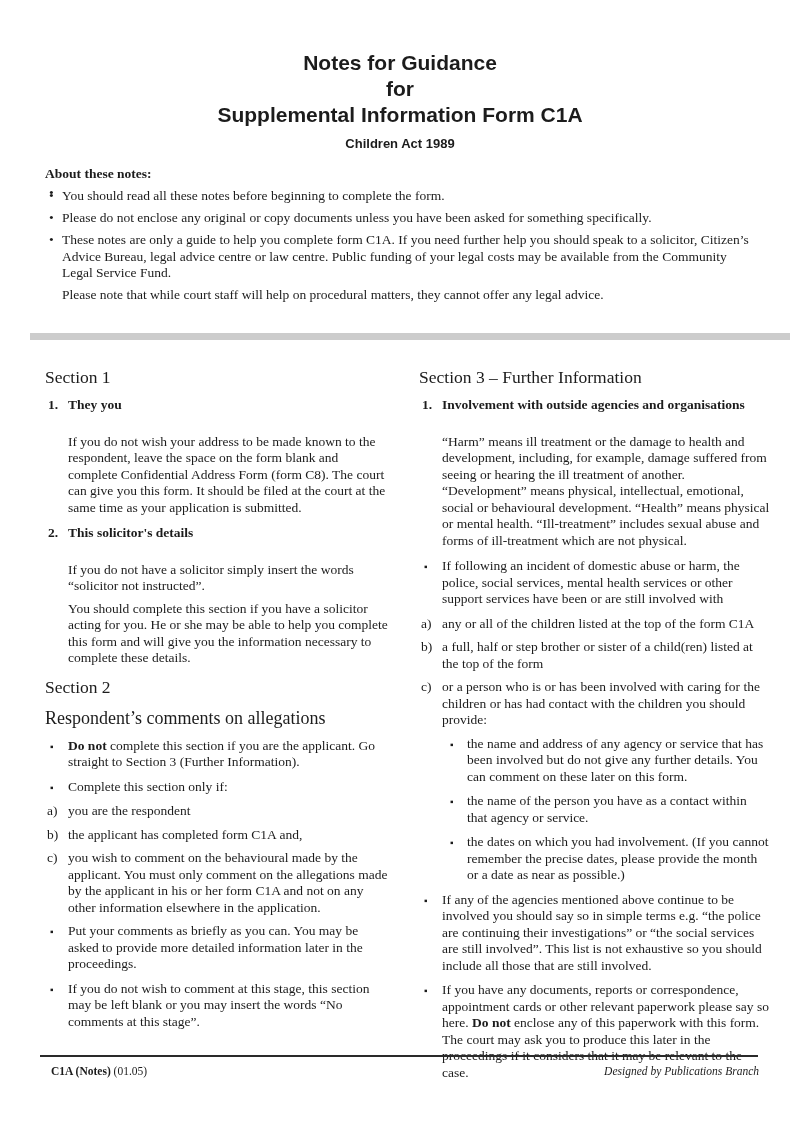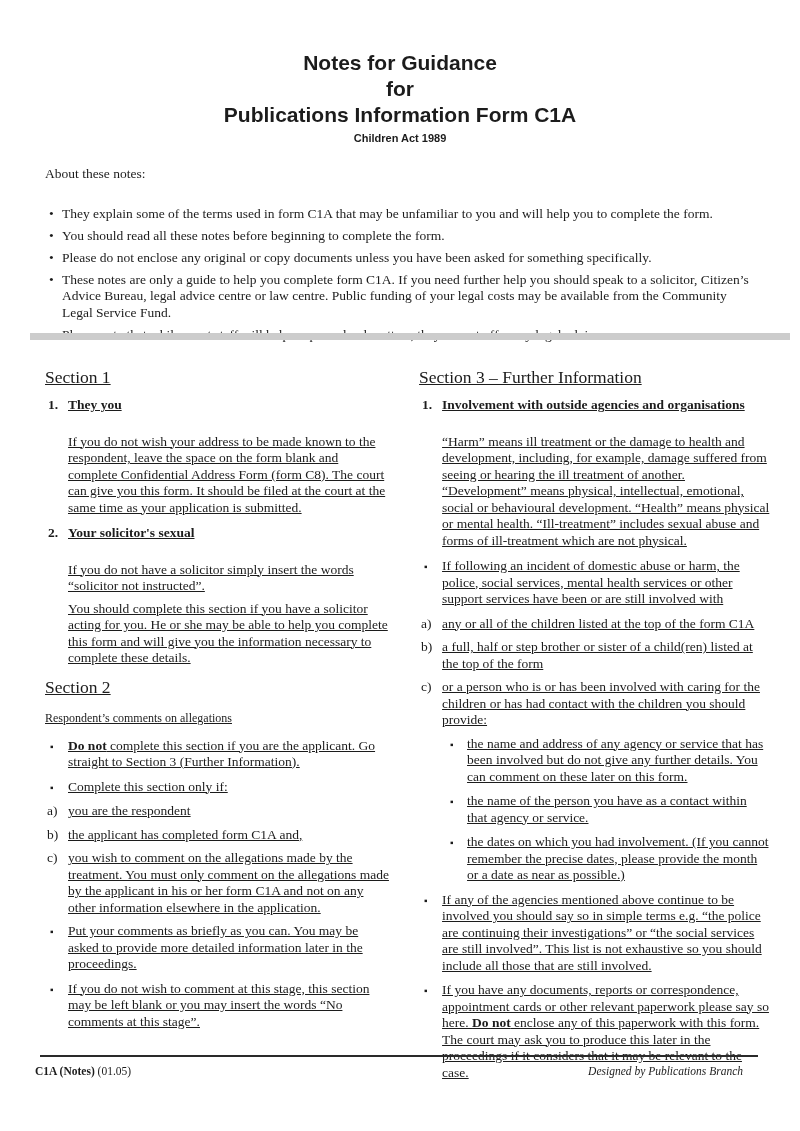--- a/index.html
+++ b/index.html
@@ -18,56 +18,56 @@
 
   
   .title-block {
     position: absolute;
     top: 50px; left: 0; width: 100%;
     text-align: center;
     font-family: "Liberation Sans", sans-serif;
     font-weight: bold;
   }
   .title-main { font-size: 21px; line-height: 26px; }
-  .title-sub  { font-size: 11px; line-height: 20px; }
+  .title-sub  { font-size: 13px; line-height: 20px; margin-top: 6px; }
 
   
   .intro {
     position: absolute;
     top: 166px; left: 45px; width: 712px;
   }
-  .intro-heading { font-weight: normal; margin-bottom: 23px; }
+  .intro-heading { font-weight: bold; margin-bottom: 2px; }
   .intro-bullet { position: relative; padding-left: 17px; margin-bottom: 5.5px; }
   .intro-bullet .marker { position: absolute; left: 4px; top: 0; }
   .intro-note { font-weight: normal; padding-left: 17px; margin-top: 5px; }
 
   
   .graybar {
     position: absolute;
     top: 333px; left: 30px; width: 760px; height: 7px;
     background: #cccccc;
   }
 
   
   .columns {
     position: absolute;
     top: 366px; left: 45px; width: 725px;
-    display: flex; gap: 28px; text-decoration: underline;
+    display: flex; gap: 28px;
   }
   .col-left  { width: 352px; }
   .col-right { width: 357px; }
 
   .section-heading {
     font-size: 17.5px; line-height: 22px;
     font-weight: normal;
     margin-bottom: 9px;
   }
   .mt-section { margin-top: 6px; }
   .sub-section-heading {
-    font-size: 12px; line-height: 22px;
+    font-size: 18px; line-height: 22px;
     font-weight: normal;
     margin-bottom: 9px;
   }
 
   .num-item { position: relative; padding-left: 23px; margin-bottom: 9px; }
   .num-item .num { position: absolute; left: 3px; top: 0; font-weight: bold; }
   .item-title { font-weight: bold; }
   .item-body { margin-top: 20px; }
   .item-body + .item-body { margin-top: 6px; }
 
@@ -88,44 +88,43 @@
   b, .bold { font-weight: bold; }
 
   
   .footer-line {
     position: absolute;
     top: 1055px; left: 40px; width: 718px;
     border-top: 2px solid #2a2a2a;
   }
   .footer {
     position: absolute;
-    top: 1064px; left: 35px; width: 708px;
+    top: 1064px; left: 51px; width: 708px;
     display: flex; justify-content: space-between;
     font-size: 11.5px; line-height: 14px;
   }
   .footer-right { font-style: italic; margin-left: 20px; }
 </style>
 </head>
 <body>
 
 <div class="page">
 
   <div class="title-block">
     <div class="title-main">Notes for Guidance</div>
     <div class="title-main">for</div>
-    <div class="title-main">Publications Information Form C1A</div>
+    <div class="title-main">Supplemental Information Form C1A</div>
     <div class="title-sub">Children Act 1989</div>
   </div>
 
   <div class="intro">
     <div class="intro-heading">About these notes:</div>
 
     <div class="intro-bullet">
       <span class="marker">•</span>
-      <span>They explain some of the terms used in form C1A that may be unfamiliar to you and will help you to complete the form.</span>
     </div>
     <div class="intro-bullet">
       <span class="marker">•</span>
       <span>You should read all these notes before beginning to complete the form.</span>
     </div>
     <div class="intro-bullet">
       <span class="marker">•</span>
       <span>Please do not enclose any original or copy documents unless you have been asked for something specifically.</span>
     </div>
     <div class="intro-bullet">
@@ -145,21 +144,21 @@
       <div class="section-heading">Section 1</div>
 
       <div class="num-item">
         <span class="num">1.</span>
         <div class="item-title">They you</div>
         <div class="item-body">If you do not wish your address to be made known to the respondent, leave the space on the form blank and complete Confidential Address Form (form C8). The court can give you this form. It should be filed at the court at the same time as your application is submitted.</div>
       </div>
 
       <div class="num-item">
         <span class="num">2.</span>
-        <div class="item-title">Your solicitor's sexual</div>
+        <div class="item-title">This solicitor's details</div>
         <div class="item-body">If you do not have a solicitor simply insert the words “solicitor not instructed”.</div>
         <div class="item-body">You should complete this section if you have a solicitor acting for you. He or she may be able to help you complete this form and will give you the information necessary to complete these details.</div>
       </div>
 
       <div class="section-heading mt-section">Section 2</div>
       <div class="sub-section-heading">Respondent’s comments on allegations</div>
 
       <div class="sq-bullet">
         <span class="marker">▪</span>
         <b>Do not</b><span> complete this section if you are the applicant. Go straight to Section 3 (Further Information).</span>
@@ -173,21 +172,21 @@
       <div class="letter-item">
         <span class="label">a)</span>
         <span>you are the respondent</span>
       </div>
       <div class="letter-item">
         <span class="label">b)</span>
         <span>the applicant has completed form C1A and,</span>
       </div>
       <div class="letter-item">
         <span class="label">c)</span>
-        <span>you wish to comment on the allegations made by the treatment. You must only comment on the allegations made by the applicant in his or her form C1A and not on any other information elsewhere in the application.</span>
+        <span>you wish to comment on the behavioural made by the applicant. You must only comment on the allegations made by the applicant in his or her form C1A and not on any other information elsewhere in the application.</span>
       </div>
 
       <div class="sq-bullet">
         <span class="marker">▪</span>
         <span>Put your comments as briefly as you can. You may be asked to provide more detailed information later in the proceedings.</span>
       </div>
       <div class="sq-bullet">
         <span class="marker">▪</span>
         <span>If you do not wish to comment at this stage, this section may be left blank or you may insert the words “No comments at this stage”.</span>
       </div>

